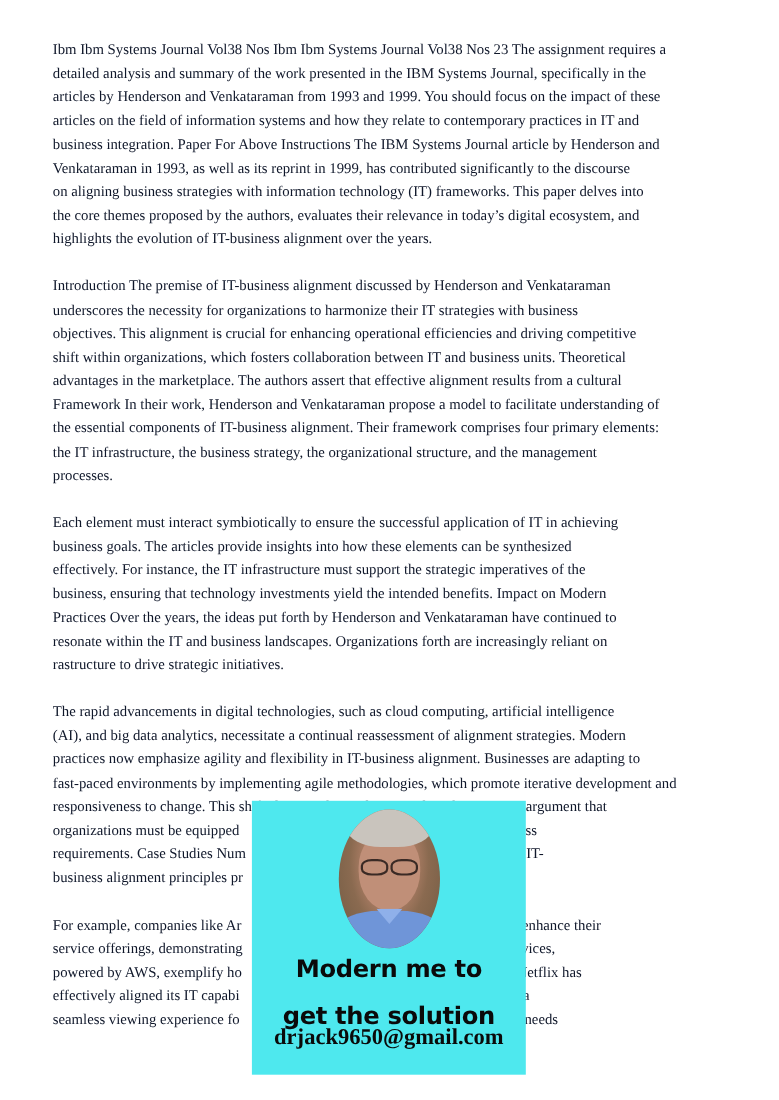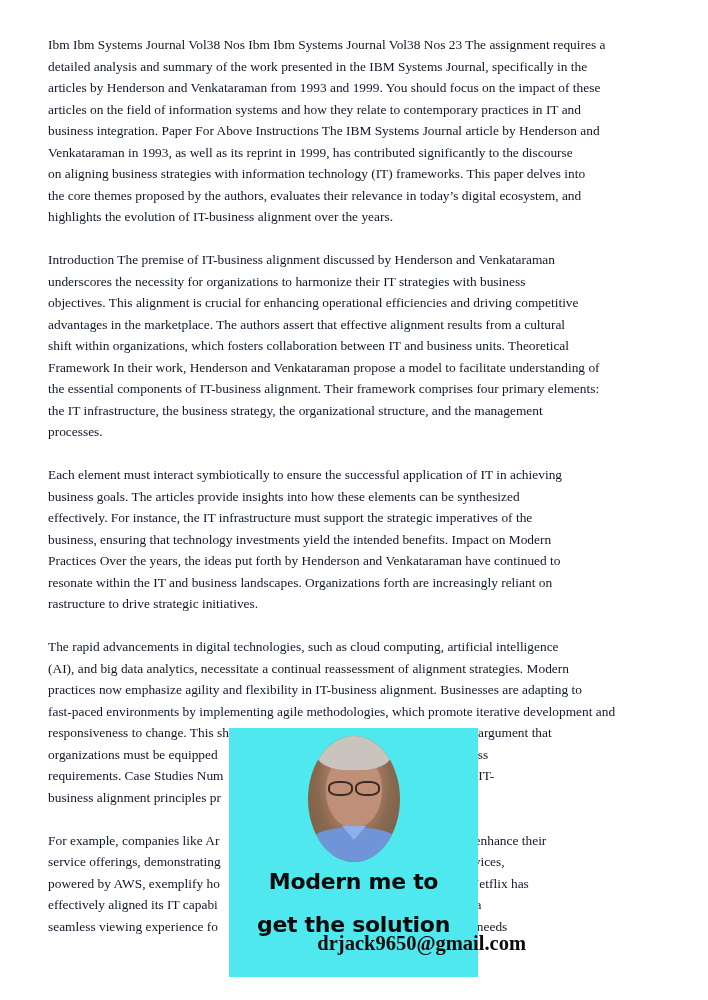--- a/index.html
+++ b/index.html
@@ -46,23 +46,23 @@
     background: #8fb0ea; clip-path: polygon(0 0, 100% 0, 50% 100%);
   }
   .cta {
     position: absolute; left: 0; width: 249px; text-align: center;
     font-family: "DejaVu Sans", "Liberation Sans", sans-serif; font-weight: bold;
     font-size: 22px; color: #0a0a0a; line-height: 31px; letter-spacing: -0.3px;
   }
   .cta.l1 { top: 138px; }
   .cta.l2 { top: 169px; margin-top: 12px; }
   .email {
-    position: absolute; left: 0; top: 204px; width: 249px; text-align: right;
+    position: absolute; left: 0; top: 204px; width: 249px; text-align: center;
     font-family: "Liberation Serif", "DejaVu Serif", serif; font-weight: bold;
-    font-size: 20.5px; color: #0a0a0a; margin-left: 48px;
+    font-size: 20.5px; color: #0a0a0a;
   }
 </style>
 </head>
 <body>
 
 <div class="page">
   <div class="para">
     <span class="line">Ibm Ibm Systems Journal Vol38 Nos Ibm Ibm Systems Journal Vol38 Nos 23 The assignment requires a</span>
     <span class="line">detailed analysis and summary of the work presented in the IBM Systems Journal, specifically in the</span>
     <span class="line">articles by Henderson and Venkataraman from 1993 and 1999. You should focus on the impact of these</span>
@@ -70,22 +70,22 @@
     <span class="line">business integration. Paper For Above Instructions The IBM Systems Journal article by Henderson and</span>
     <span class="line">Venkataraman in 1993, as well as its reprint in 1999, has contributed significantly to the discourse</span>
     <span class="line">on aligning business strategies with information technology (IT) frameworks. This paper delves into</span>
     <span class="line">the core themes proposed by the authors, evaluates their relevance in today’s digital ecosystem, and</span>
     <span class="line">highlights the evolution of IT-business alignment over the years.</span>
   </div>
   <div class="para">
     <span class="line">Introduction The premise of IT-business alignment discussed by Henderson and Venkataraman</span>
     <span class="line">underscores the necessity for organizations to harmonize their IT strategies with business</span>
     <span class="line">objectives. This alignment is crucial for enhancing operational efficiencies and driving competitive</span>
+    <span class="line">shift within organizations, which fosters collaboration between IT and business units. Theoretical</span>
     <span class="line">advantages in the marketplace. The authors assert that effective alignment results from a cultural</span>
-    <span class="line">shift within organizations, which fosters collaboration between IT and business units. Theoretical</span>
     <span class="line">Framework In their work, Henderson and Venkataraman propose a model to facilitate understanding of</span>
     <span class="line">the essential components of IT-business alignment. Their framework comprises four primary elements:</span>
     <span class="line">the IT infrastructure, the business strategy, the organizational structure, and the management</span>
     <span class="line">processes.</span>
   </div>
   <div class="para">
     <span class="line">Each element must interact symbiotically to ensure the successful application of IT in achieving</span>
     <span class="line">business goals. The articles provide insights into how these elements can be synthesized</span>
     <span class="line">effectively. For instance, the IT infrastructure must support the strategic imperatives of the</span>
     <span class="line">business, ensuring that technology investments yield the intended benefits. Impact on Modern</span>

